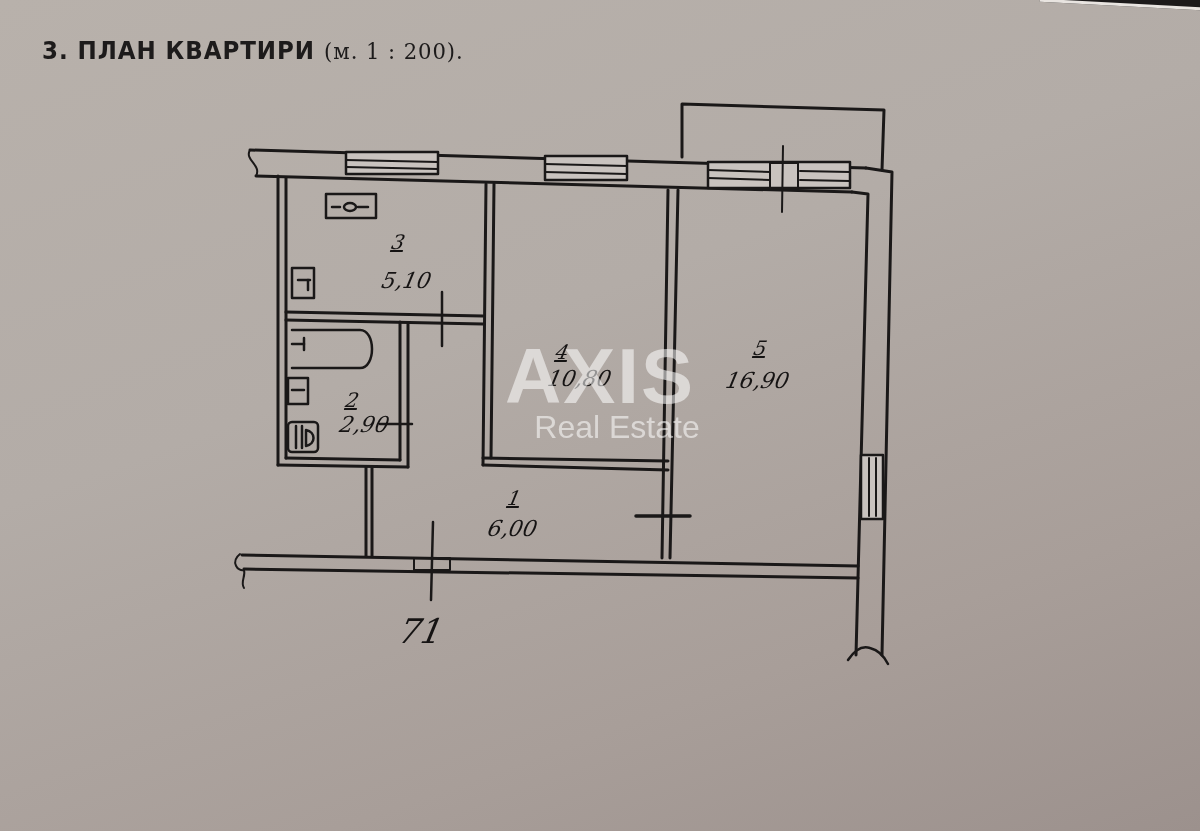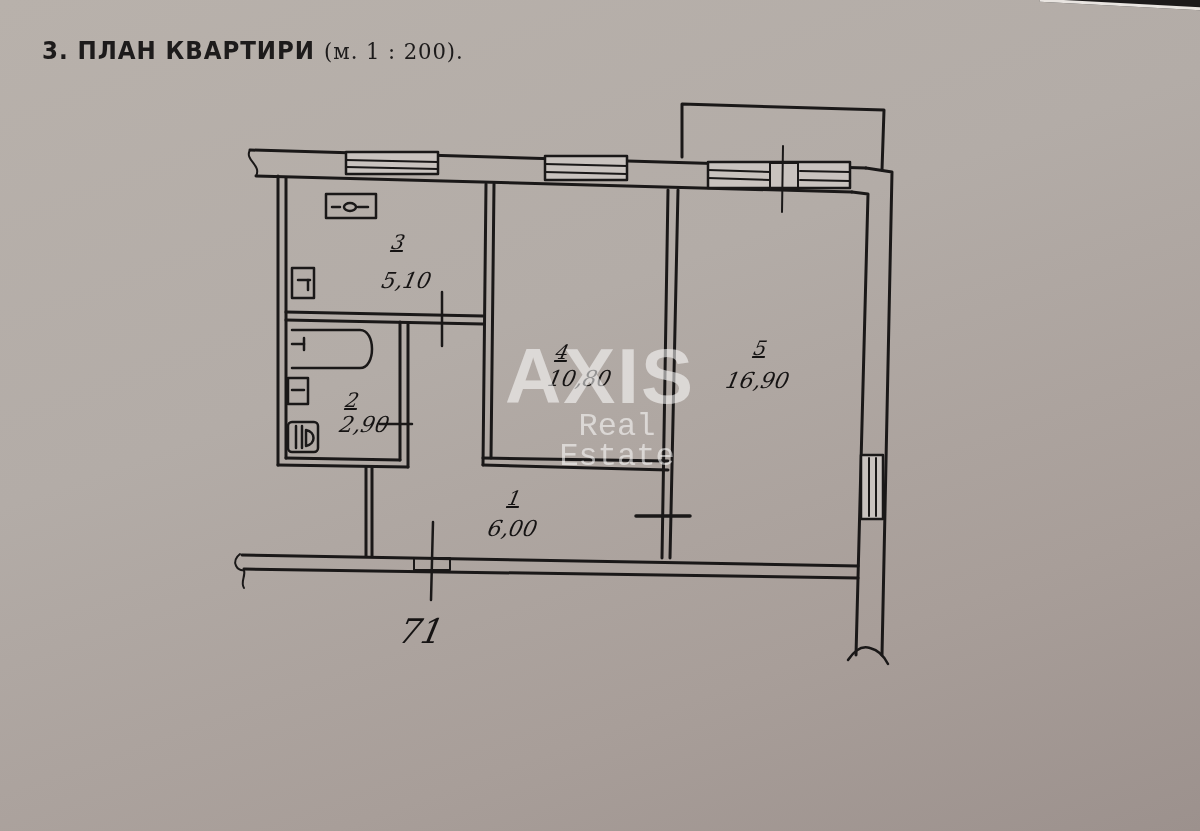--- a/index.html
+++ b/index.html
@@ -26,21 +26,21 @@
     position: absolute; font-family: "DejaVu Serif", serif; font-style: italic;
     color: #151313; font-size: 22px; white-space: nowrap; transform: skewX(-12deg);
     line-height: 1;
   }
   .room-num { font-size: 20px; text-decoration: underline; text-decoration-thickness: 2px; }
   .watermark {
     position: absolute; left: 492px; top: 338px; width: 216px; text-align: center;
     color: rgba(255,255,255,0.55); pointer-events: none;
   }
   .watermark .brand { font-family: "Liberation Sans", sans-serif; font-weight: bold; font-size: 78px; line-height: 76px; letter-spacing: 2px; }
-  .watermark .sub { font-family: Liberation Mono, monospace; font-size: 32px; line-height: 30px; margin-top: -2px; margin-left: 34px; }
+  .watermark .sub { font-family: Liberation Sans, sans-serif; font-size: 32px; line-height: 30px; margin-top: -2px; margin-left: 34px; }
 </style>
 </head>
 <body>
 
 <div class="top-edge"></div>
 
 <div class="title">
   <span>3. ПЛАН КВАРТИРИ</span><span class="scale">(м. 1 : 200).</span>
 </div>
 

